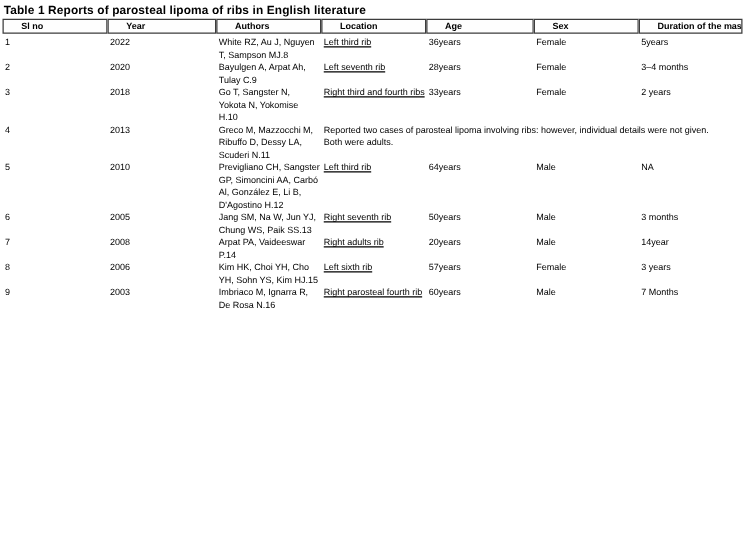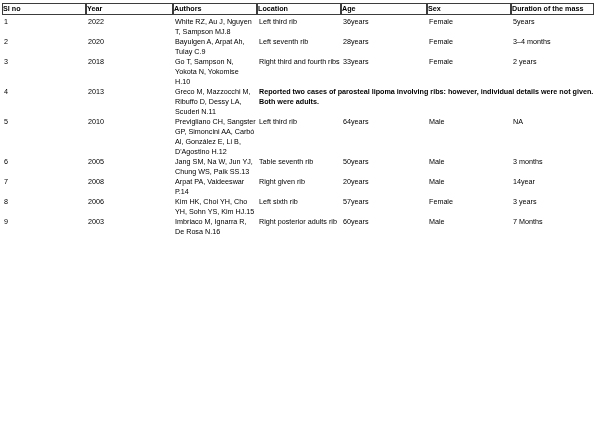--- a/index.html
+++ b/index.html
@@ -31,43 +31,44 @@
     font-size: 7.2px;
     line-height: 10px;
   }
   table.lit-table th {
     border: 1px solid #3c3c3c;
     background: #fefefe;
     font-weight: bold;
     text-align: left;
     font-size: 7.2px;
     line-height: 8px;
-    padding: 1px 0;
+    padding: 1px 14px;
     overflow: hidden;
     white-space: nowrap;
     box-sizing: border-box;
   }
   table.lit-table td {
     vertical-align: top;
     text-align: left;
     padding: 0 1px 0 2px;
     box-sizing: border-box;
   }
   table.lit-table tbody tr:first-child td {
     padding-top: 2px;
   }
   td.pre   { white-space: pre; }     
-  td.nowrap{ white-space: nowrap; }  
-  td.note  { white-space: pre; font-weight: bold; }     
+  td.nowrap{ white-space: nowrap; text-decoration: underline; }  
+  td.note  { white-space: pre; }     
 </style>
 </head>
 <body>
 
 <div class="page">
 
+  <div class="table-title">Table 1 Reports of parosteal lipoma of ribs in English literature</div>
 
   <table class="lit-table">
     <colgroup>
       <col style="width:84px">
         <col style="width:87px">
         <col style="width:84px">
       <col style="width:84px">
         <col style="width:86px">
         <col style="width:84px">
       <col style="width:83px">
@@ -100,21 +101,21 @@
         <td class="pre">Bayulgen A, Arpat Ah,
 Tulay C.9</td>
         <td class="nowrap">Left seventh rib</td>
         <td>28years</td>
         <td>Female</td>
         <td>3–4 months</td>
       </tr>
       <tr>
         <td>3</td>
         <td>2018</td>
-        <td class="pre">Go T, Sampson N,
+        <td class="pre">Go T, Sangster N,
 Yokota N, Yokomise
 H.10</td>
         <td class="nowrap">Right third and fourth ribs</td>
         <td>33years</td>
         <td>Female</td>
         <td>2 years</td>
       </tr>
       <tr>
         <td>4</td>
         <td>2013</td>
@@ -134,50 +135,50 @@
         <td class="nowrap">Left third rib</td>
         <td>64years</td>
         <td>Male</td>
         <td>NA</td>
       </tr>
       <tr>
         <td>6</td>
         <td>2005</td>
         <td class="pre">Jang SM, Na W, Jun YJ,
 Chung WS, Paik SS.13</td>
-        <td class="nowrap">Table seventh rib</td>
+        <td class="nowrap">Right seventh rib</td>
         <td>50years</td>
         <td>Male</td>
         <td>3 months</td>
       </tr>
       <tr>
         <td>7</td>
         <td>2008</td>
         <td class="pre">Arpat PA, Vaideeswar
 P.14</td>
-        <td class="nowrap">Right given rib</td>
+        <td class="nowrap">Right adults rib</td>
         <td>20years</td>
         <td>Male</td>
         <td>14year</td>
       </tr>
       <tr>
         <td>8</td>
         <td>2006</td>
         <td class="pre">Kim HK, Choi YH, Cho
 YH, Sohn YS, Kim HJ.15</td>
         <td class="nowrap">Left sixth rib</td>
         <td>57years</td>
         <td>Female</td>
         <td>3 years</td>
       </tr>
       <tr>
         <td>9</td>
         <td>2003</td>
         <td class="pre">Imbriaco M, Ignarra R,
 De Rosa N.16</td>
-        <td class="nowrap">Right posterior adults rib</td>
+        <td class="nowrap">Right parosteal fourth rib</td>
         <td>60years</td>
         <td>Male</td>
         <td>7 Months</td>
       </tr>
     </tbody>
   </table>
 </div>
 
 </body></html>

